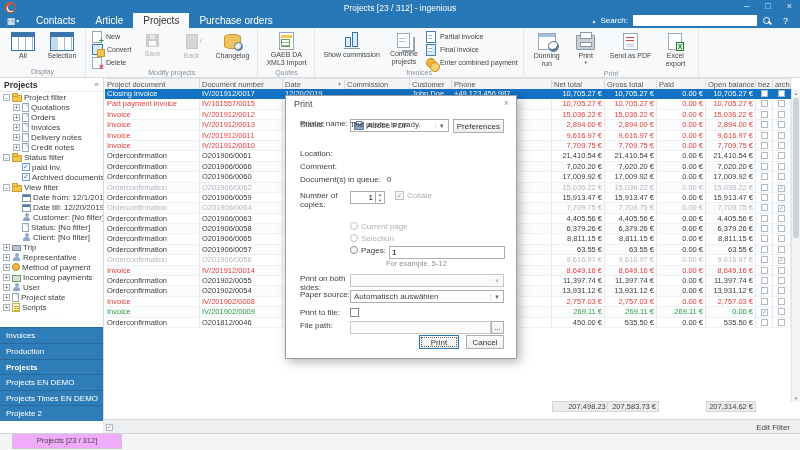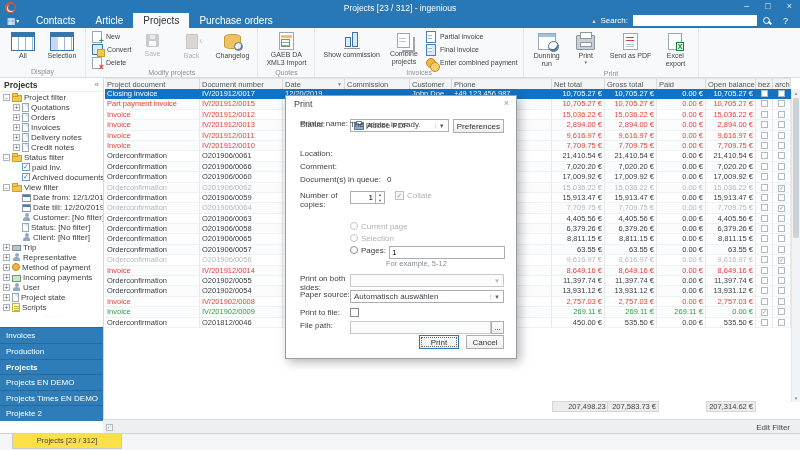--- a/index.html
+++ b/index.html
@@ -129,21 +129,21 @@
   .cbx.on::after{content:"✓"}
   .totals{position:absolute;left:105px;top:401px;width:686px;height:12px}
   .tbox{position:absolute;height:11px;background:#ececec;border:1px solid #d6d6d6;box-sizing:border-box;font-size:7.5px;line-height:9px;text-align:right;padding:0 2px;color:#444}
   .vscroll{position:absolute;left:791px;top:89px;width:8px;height:313px;background:#f2f3f4;border-left:1px solid #e2e4e6}
   .vscroll .arr{position:absolute;left:0;width:8px;height:8px;font-size:5px;color:#888;text-align:center;line-height:8px}
   .vscroll .thumb{position:absolute;left:1px;top:9px;width:6px;height:140px;background:#cdd2d6;border-radius:2px}
   
   .statusbar{position:absolute;left:103px;right:0;top:419px;height:14px;background:#edeff0;border-top:1px solid #d8dadc;display:flex;align-items:center}
   .statusbar .editfilter{margin-left:auto;padding-right:10px;color:#444;font-size:8px;cursor:default}
   .tabbar{position:absolute;left:0;right:0;top:433px;height:17px;background:#f4f5f6;border-top:1px solid #d0d3d5}
-  .doctab{position:absolute;left:12px;top:0;width:110px;height:15px;background:#fde047;border:1px solid #c8cbce;border-top:none;box-sizing:border-box;text-align:center;line-height:14px;font-size:7.5px;color:#444;cursor:default}
+  .doctab{position:absolute;left:12px;top:0;width:110px;height:15px;background:#f0abfc;border:1px solid #c8cbce;border-top:none;box-sizing:border-box;text-align:center;line-height:14px;font-size:7.5px;color:#444;cursor:default}
   
   .dialog{position:absolute;left:285px;top:95px;width:230px;height:262px;background:#fff;border:1px solid #989ca1;box-shadow:3px 3px 10px rgba(0,0,0,.30);z-index:50}
   .dtitle{position:absolute;left:8px;top:3px;font-size:9px;color:#444}
   .dclose{position:absolute;right:7px;top:2px;color:#999;font-size:9px;cursor:default}
   .drow{position:absolute;left:14px;right:12px;display:flex;align-items:flex-start;font-size:8px;color:#3c3f42}
   .dlab{width:50px;flex:none}
   .dval{color:#3c3f42}
   .dd{border:1px solid #abadb3;background:#fff;height:13px;display:flex;align-items:center;padding:0 3px;box-sizing:border-box;font-size:8px;gap:3px;cursor:default}
   .dd .car{margin-left:auto;color:#666;font-size:6px;border-left:1px solid #e0e0e0;padding-left:3px}
   .dd.disab{border-color:#c8c8c8;background:#fbfbfb}
@@ -483,21 +483,21 @@
       <div class="gcell c-dark" style="width:100px">+49 123 456 987</div>
       <div class="gcell c-dark r" style="width:53px">10,705.27 €</div>
       <div class="gcell c-dark r" style="width:52px">10,705.27 €</div>
       <div class="gcell c-dark r" style="width:49px">0.00 €</div>
       <div class="gcell c-dark r" style="width:50px">10,705.27 €</div>
       <div class="gcell c-dark" style="width:17px"><span class="cbx"></span></div>
       <div class="gcell c-dark" style="width:18px"><span class="cbx"></span></div>
     </div>
     <div class="grow">
       <div class="gcell c-red" style="width:95px">Part payment invoice</div>
-      <div class="gcell c-red" style="width:83px">IV/201912/0015</div>
+      <div class="gcell c-red" style="width:83px">IV/161557/0015</div>
       <div class="gcell c-red" style="width:62px"></div>
       <div class="gcell c-red" style="width:65px"></div>
       <div class="gcell c-red" style="width:42px"></div>
       <div class="gcell c-red" style="width:100px">+49 123 456 987</div>
       <div class="gcell c-red r" style="width:53px">10,705.27 €</div>
       <div class="gcell c-red r" style="width:52px">10,705.27 €</div>
       <div class="gcell c-red r" style="width:49px">0.00 €</div>
       <div class="gcell c-red r" style="width:50px">10,705.27 €</div>
       <div class="gcell c-red" style="width:17px"><span class="cbx"></span></div>
       <div class="gcell c-red" style="width:18px"><span class="cbx"></span></div>

